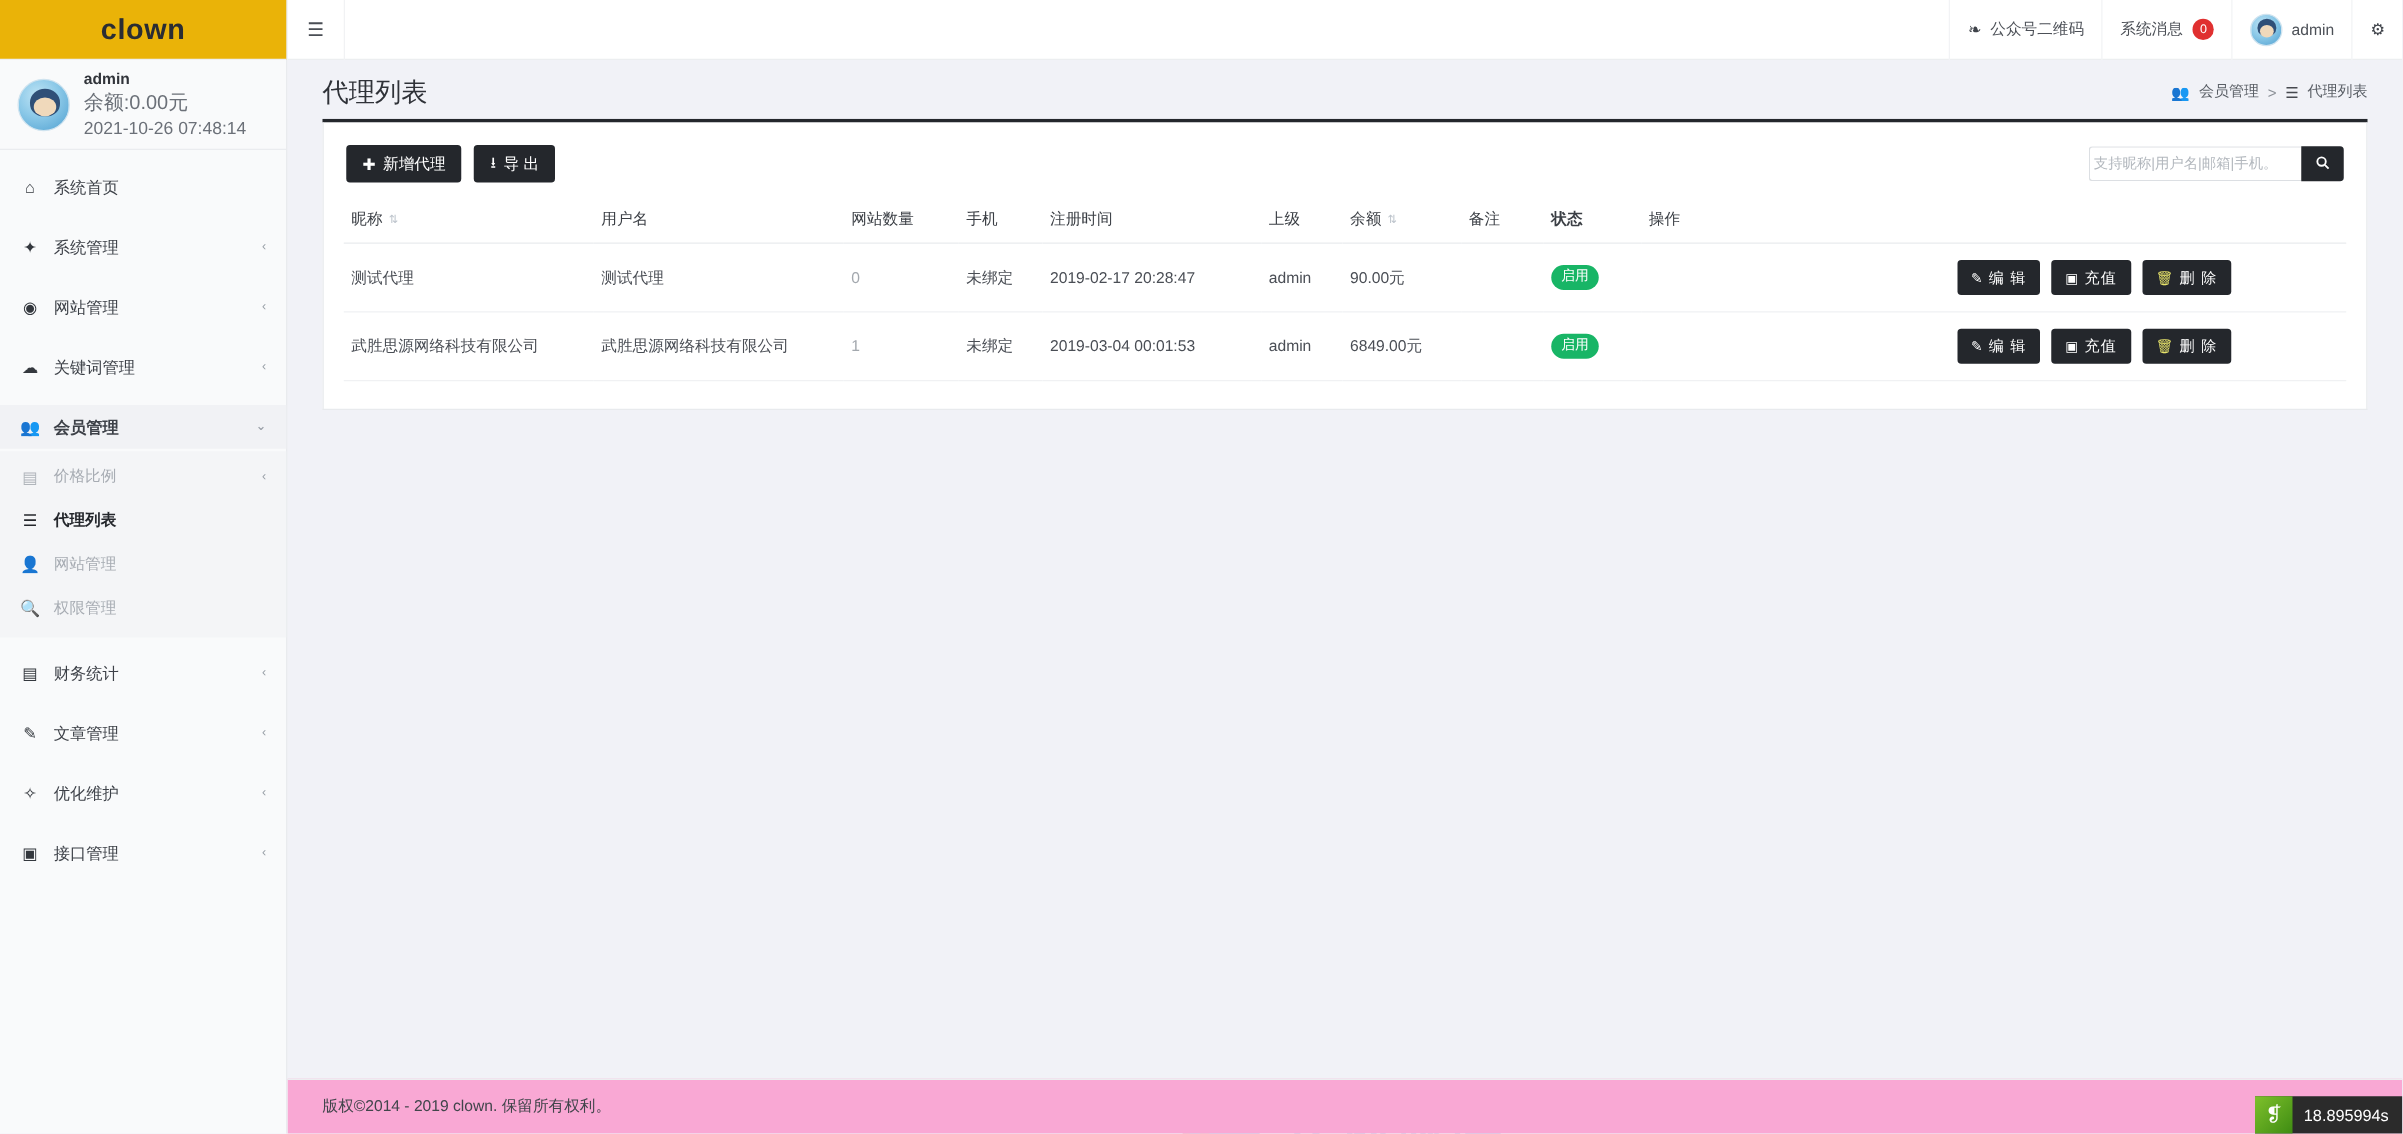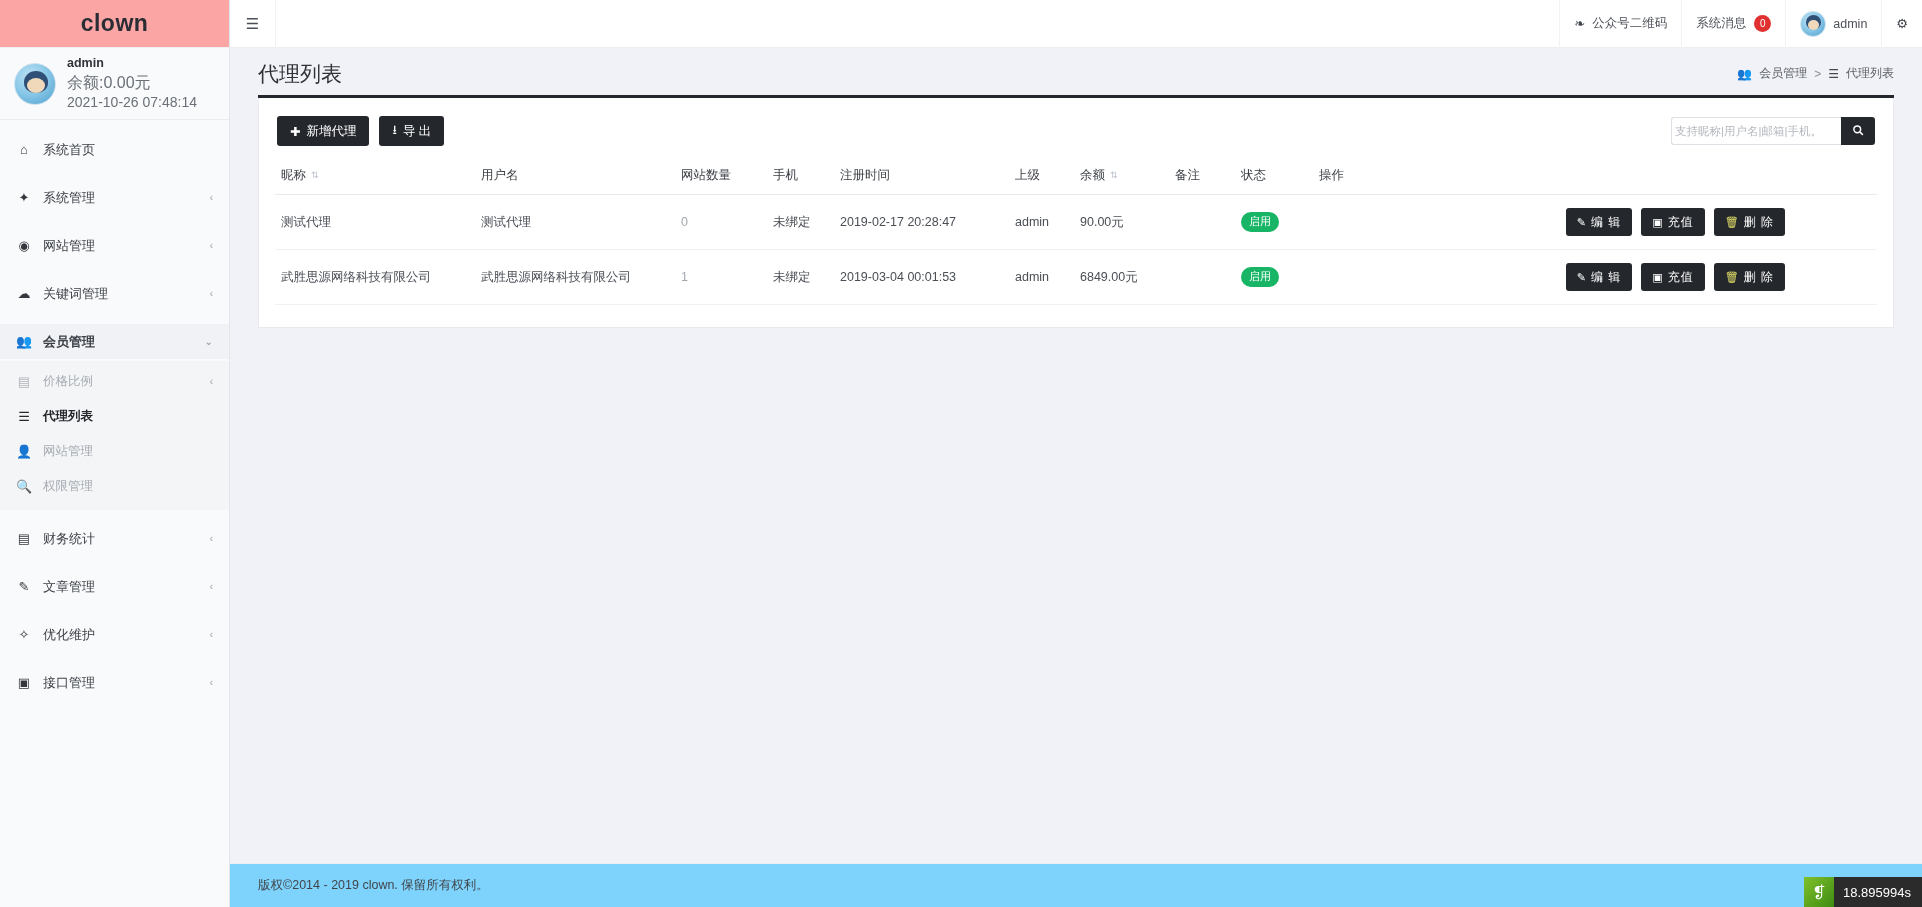--- a/index.html
+++ b/index.html
@@ -15,21 +15,21 @@
   #sidebar {
     width: 230px; height: 907px;
     background: #f9fafb;
     border-right: 1px solid #e3e6ea;
     flex: 0 0 230px;
     position: relative;
   }
   #brand {
     height: 48px;
     display: flex; align-items: center; justify-content: center;
-    background: #fca5a5;
+    background: #eab308;
     border-bottom: 1px solid #eef0f2;
   }
   #brand .brand-text {
     font-size: 23px; font-weight: bold; color: #2a2d33;
     letter-spacing: .5px;
   }
   #user-panel {
     display: flex; align-items: center;
     padding: 12px 0 12px 14px;
     gap: 11px;
@@ -212,21 +212,21 @@
   }
   tbody tr td.muted { color: #a3a8ae; }
   .col-nick   { width: 200px; }
   .col-user   { width: 200px; }
   .col-sites  { width: 92px; }
   .col-phone  { width: 67px; }
   .col-reg    { width: 175px; }
   .col-parent { width: 65px; }
   .col-bal    { width: 95px; }
   .col-note   { width: 66px; }
-  .col-status { width: 78px; }
+  .col-status { width: 78px; font-weight: bold; }
   .col-ops    { width: auto; }
 
   .badge-green {
     display: inline-block; background: #18b566; color: #fff;
     font-size: 11px; padding: 3px 8px; border-radius: 11px;
     line-height: 1.2;
   }
   .ops { display: flex; gap: 9px; justify-content: flex-end; padding-right: 86px; }
   .btn-sm {
     background: #24272c; color: #fff; border: none; border-radius: 3px;
@@ -266,21 +266,21 @@
   }
   #wm-text { line-height: 1; }
   #wm-cn {
     font-size: 42px; font-weight: bold; color: #7fa8d4;
     letter-spacing: 3px;
   }
 
   
   #footer {
     height: 44px; flex: 0 0 44px;
-    background: #7dd3fc;
+    background: #f9a8d4;
     border-top: 1px solid #eceef0;
     display: flex; align-items: center;
     padding: 0 28px; font-size: 12.5px; color: #41454b;
     position: relative;
   }
   #perf-badge {
     position: absolute; right: 0; bottom: 0;
     display: flex; align-items: center;
     background: #2b2b2b; color: #fff;
     height: 30px; font-size: 13px;

